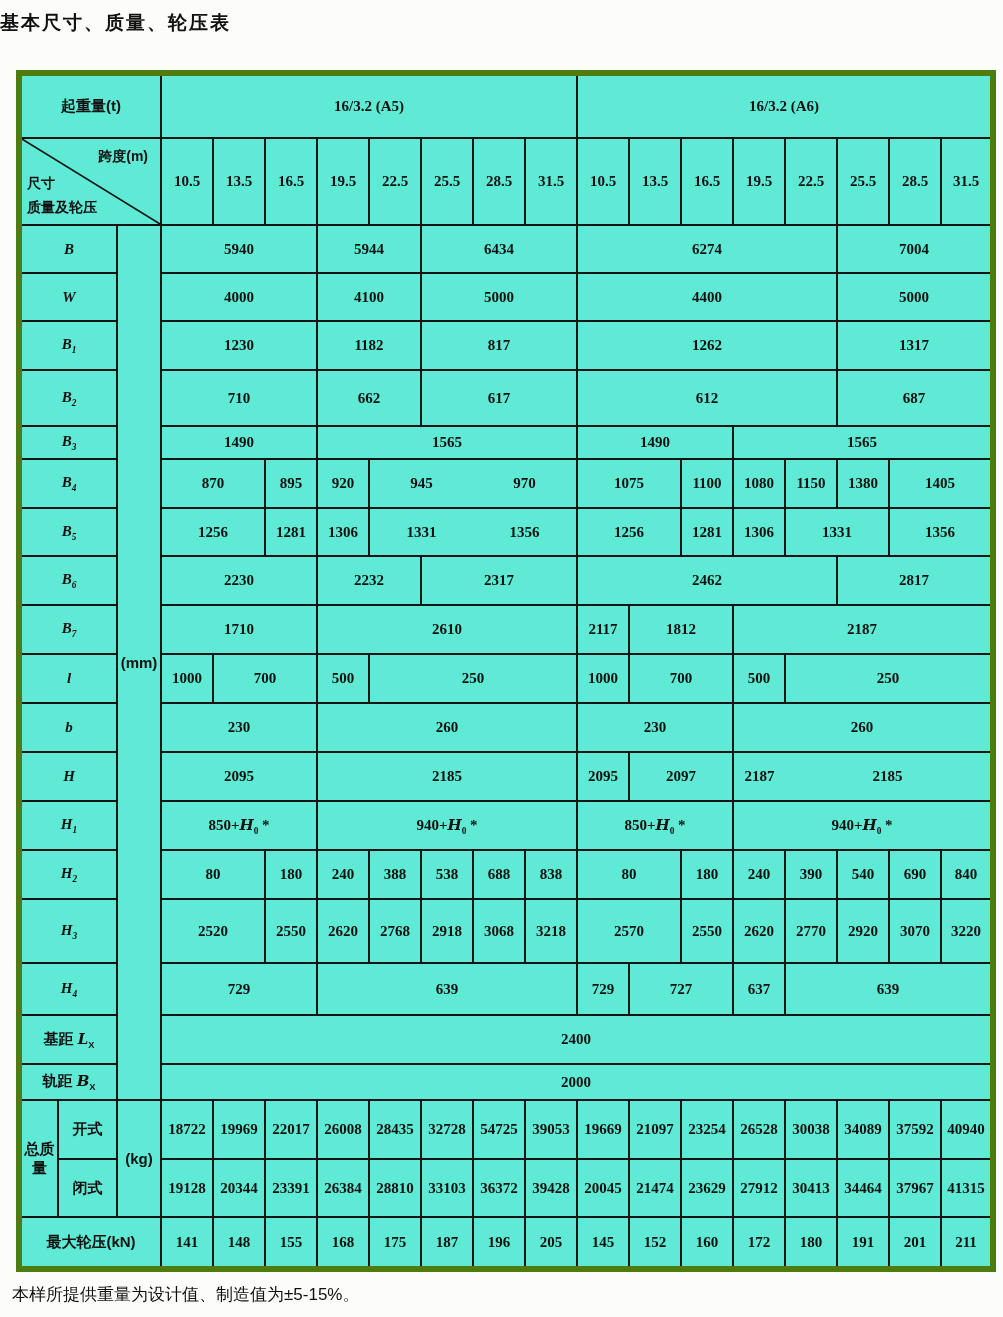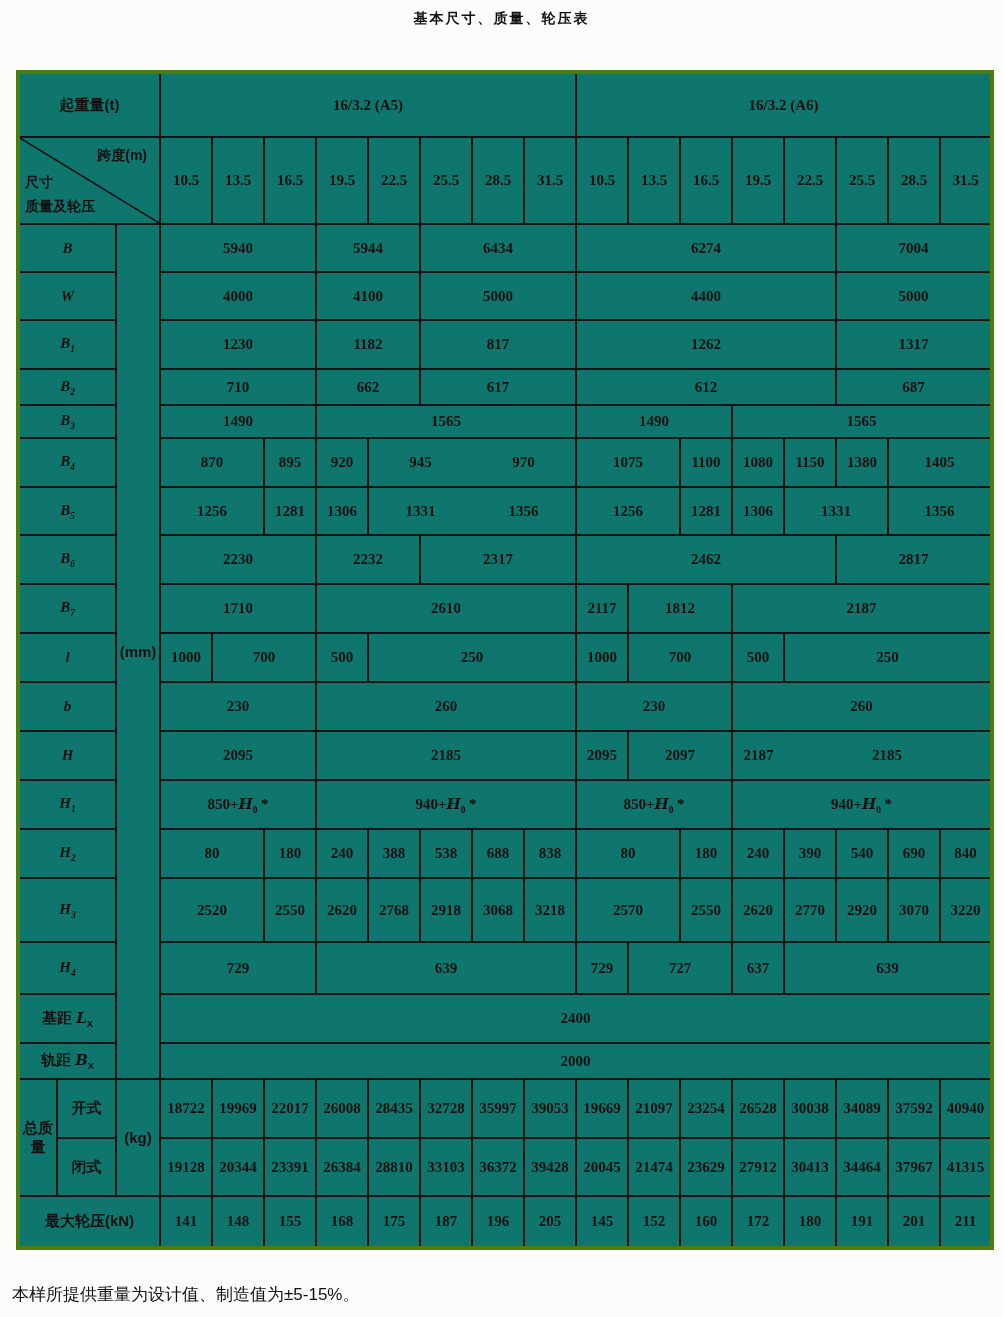--- a/index.html
+++ b/index.html
@@ -3,27 +3,27 @@
 <meta charset="utf-8">
 <style>
   html,body{margin:0;padding:0;}
   body{
     width:1003px;height:1317px;position:relative;
     background:#fcfcfa;color:#111;
     font-family:"Liberation Serif","DejaVu Serif",serif;
   }
   .title{
     position:absolute;top:10px;left:0;width:100%;
-    text-align:center;font-size:14px;font-weight:bold;letter-spacing:2px;
+    font-size:19px;font-weight:bold;letter-spacing:2px;
     font-family:"Liberation Sans","DejaVu Sans",sans-serif;
   }
   table.spec{
     position:absolute;left:16px;top:70px;
     border-collapse:collapse;table-layout:fixed;
-    border:4px solid #4d7c0f;background:#0f766e;
+    border:6px solid #4d7c0f;background:#5eead4;
   }
   td{
     border:2px solid #141414;
     text-align:center;vertical-align:middle;
     padding:0;overflow:hidden;
     font-size:15px;font-weight:600;color:#111;
     font-family:"Liberation Serif","DejaVu Serif",serif;
   }
   td.cn{
     font-family:"Liberation Sans","DejaVu Sans",sans-serif;
@@ -127,21 +127,21 @@
 
   <tr style="height:49px">
     <td colspan="2" class="var">B<sub>1</sub></td>
     <td colspan="3">1230</td>
     <td colspan="2">1182</td>
     <td colspan="3">817</td>
     <td colspan="5">1262</td>
     <td colspan="3">1317</td>
   </tr>
 
-  <tr style="height:36px">
+  <tr style="height:56px">
     <td colspan="2" class="var">B<sub>2</sub></td>
     <td colspan="3">710</td>
     <td colspan="2">662</td>
     <td colspan="3">617</td>
     <td colspan="5">612</td>
     <td colspan="3">687</td>
   </tr>
 
   <tr style="height:33px">
     <td colspan="2" class="var">B<sub>3</sub></td>
@@ -295,21 +295,21 @@
   <tr style="height:59px">
     <td rowspan="2" class="cn">总质量</td>
     <td class="cn">开式</td>
     <td rowspan="2" class="cn">(kg)</td>
     <td>18722</td>
     <td>19969</td>
     <td>22017</td>
     <td>26008</td>
     <td>28435</td>
     <td>32728</td>
-    <td>35997</td>
+    <td>54725</td>
     <td>39053</td>
     <td>19669</td>
     <td>21097</td>
     <td>23254</td>
     <td>26528</td>
     <td>30038</td>
     <td>34089</td>
     <td>37592</td>
     <td>40940</td>
   </tr>

